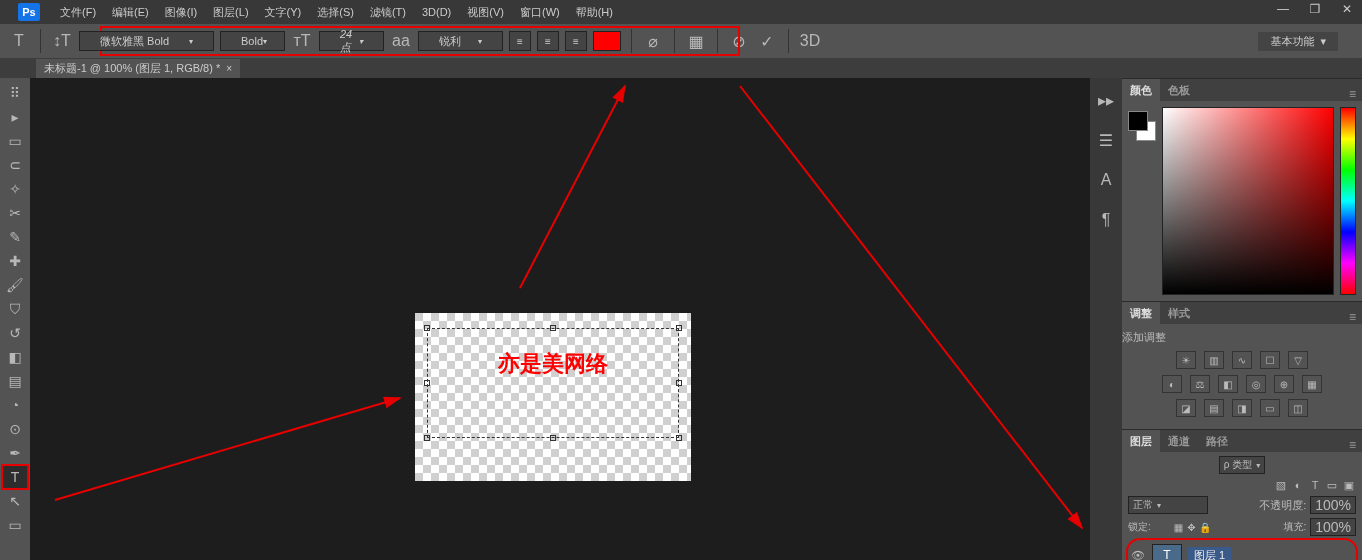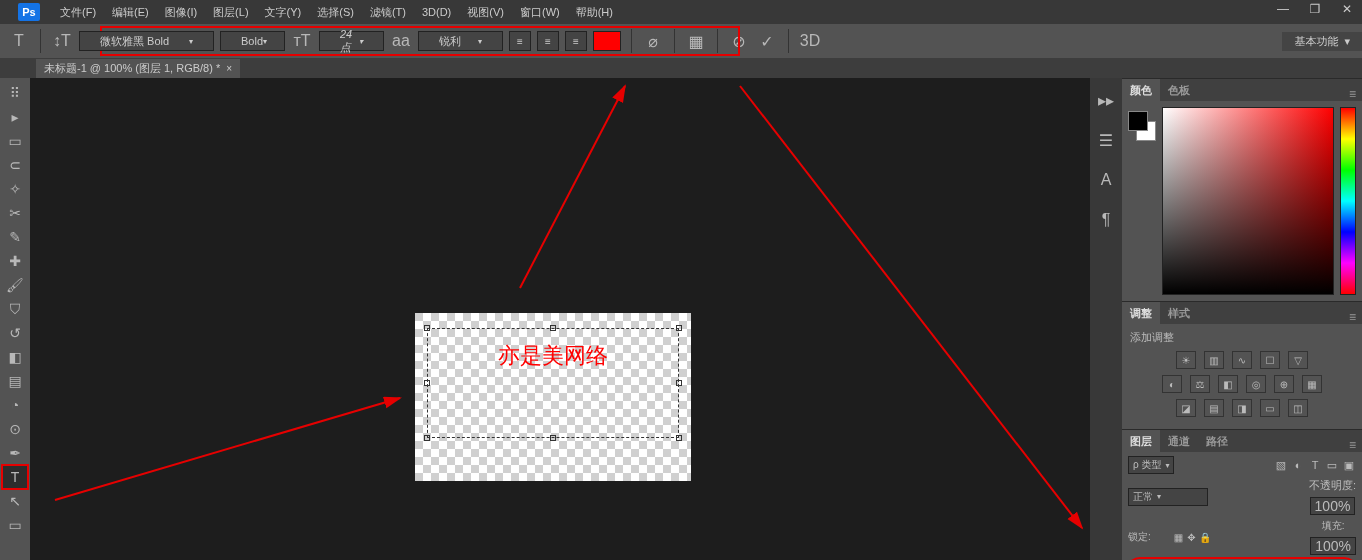--- a/index.html
+++ b/index.html
@@ -14,65 +14,65 @@
 .opt-icon { width: 22px; height: 22px; display: flex; align-items: center; justify-content: center; color: #b8b8b8; }
 .dropdown { background: #444; border: 1px solid #222; height: 20px; display: flex; align-items: center; padding: 0 20px; color: #ccc; font-size: 11px; position: relative; }
 .dropdown .arrow { margin-left: auto; font-size: 8px; }
 .dd-font { width: 135px; }
 .dd-weight { width: 65px; }
 .dd-size { width: 65px; font-style: italic; }
 .dd-aa { width: 85px; }
 .align-btn { width: 22px; height: 20px; background: #444; border: 1px solid #222; display: flex; align-items: center; justify-content: center; color: #ccc; font-size: 10px; cursor: pointer; }
 .color-swatch { width: 28px; height: 20px; background: #ff0000; border: 1px solid #222; }
 .divider { width: 1px; height: 24px; background: #333; margin: 0 4px; }
-.workspace-label { position: absolute; right: 0; background: #444; padding: 2px 12px; color: #ccc; font-size: 11px; display: flex; align-items: center; gap: 6px; }
+.workspace-label { position: absolute; right: 24px; background: #444; padding: 2px 12px; color: #ccc; font-size: 11px; display: flex; align-items: center; gap: 6px; }
 .doc-tab-bar { height: 20px; background: #3d3d3d; display: flex; align-items: center; padding-left: 36px; }
 .doc-tab { background: #535353; padding: 2px 8px; color: #ccc; font-size: 11px; display: flex; align-items: center; gap: 6px; }
 .doc-tab .close { font-size: 10px; cursor: pointer; }
 .main { position: absolute; left: 0; top: 78px; right: 0; bottom: 0; display: flex; }
 .toolbox { width: 30px; background: #535353; display: flex; flex-direction: column; align-items: center; padding-top: 4px; gap: 2px; }
 .tool { width: 24px; height: 22px; display: flex; align-items: center; justify-content: center; color: #b8b8b8; font-size: 14px; cursor: pointer; position: relative; }
 .tool.sel { background: #2d2d2d; }
 .tool.highlighted { outline: 2px solid #e60000; }
 .canvas-area { flex: 1; background: #1d1d1d; position: relative; overflow: hidden; }
 .canvas { position: absolute; left: 385px; top: 235px; width: 276px; height: 168px; background: repeating-conic-gradient(#fff 0% 25%, #d0d0d0 0% 50%) 0 0/16px 16px; }
 .text-box { position: absolute; left: 12px; top: 15px; width: 252px; height: 110px; border: 1px dashed #333; }
 .text-box .handle { position: absolute; width: 6px; height: 6px; border: 1px solid #333; background: transparent; }
 .handle.tl { left: -4px; top: -4px; } .handle.tm { left: 50%; top: -4px; margin-left: -3px; } .handle.tr { right: -4px; top: -4px; }
 .handle.ml { left: -4px; top: 50%; margin-top: -3px; } .handle.mr { right: -4px; top: 50%; margin-top: -3px; }
 .handle.bl { left: -4px; bottom: -4px; } .handle.bm { left: 50%; bottom: -4px; margin-left: -3px; } .handle.br { right: -4px; bottom: -4px; }
-.text-content { color: #ff0000; font-weight: normal; text-align: center; padding-top: 12px; }
+.text-content { color: #ff0000; font-weight: bold; text-align: center; padding-top: 20px; }
 .text-line1 { font-size: 22px; }
 .text-line2 { font-size: 20px; margin-top: 12px; }
 .panel-strip { width: 32px; background: #383838; display: flex; flex-direction: column; align-items: center; padding-top: 12px; gap: 20px; }
 .panel-strip .pi { width: 20px; height: 20px; color: #b8b8b8; cursor: pointer; display: flex; align-items: center; justify-content: center; }
 .right-panels { width: 240px; background: #535353; display: flex; flex-direction: column; }
 .panel { background: #535353; border-top: 1px solid #2a2a2a; }
 .panel-tabs { height: 22px; background: #404040; display: flex; align-items: flex-end; font-size: 11px; color: #999; font-weight: bold; }
 .panel-tabs .ptab { padding: 0 8px; height: 100%; display: flex; align-items: center; cursor: pointer; }
 .panel-tabs .ptab.active { background: #535353; color: #ddd; }
 .panel-tabs .menu-icon { margin-left: auto; padding-right: 6px; font-size: 12px; cursor: pointer; }
 .color-panel-body { height: 200px; display: flex; padding: 6px; gap: 6px; }
 .fg-bg { width: 28px; display: flex; flex-direction: column; gap: 4px; position: relative; padding-top: 4px; }
 .fg-bg .fg { width: 20px; height: 20px; background: #000; border: 1px solid #888; position: relative; z-index: 2; }
 .fg-bg .bg { width: 20px; height: 20px; background: #fff; border: 1px solid #888; position: relative; margin-top: -14px; margin-left: 8px; }
 .color-field { flex: 1; background: linear-gradient(to bottom, rgba(0,0,0,0), #000), linear-gradient(to right, #fff, #ff0000); border: 1px solid #222; }
 .hue-strip { width: 16px; background: linear-gradient(to bottom, #f00, #ff0, #0f0, #0ff, #00f, #f0f, #f00); border: 1px solid #222; }
-.adjust-body { padding: 6px 8px; color: #bbb; font-size: 11px; }
+.adjust-body { padding: 6px 0; color: #bbb; font-size: 11px; }
 .adjust-body .subtitle { margin-bottom: 6px; }
 .adjust-row { display: flex; gap: 8px; justify-content: center; margin-bottom: 6px; }
 .adjust-row .ai { width: 20px; height: 18px; border: 1px solid #333; display: flex; align-items: center; justify-content: center; font-size: 10px; cursor: pointer; }
 .layers-body { padding: 4px 6px; font-size: 11px; color: #bbb; }
-.layers-row1 { display: flex; align-items: center; gap: 4px; margin-bottom: 4px; }
+.layers-row1 { display: flex; align-items: center; gap: 4px; margin-bottom: 4px; flex-direction: column; }
 .mini-dd { background: #444; border: 1px solid #222; padding: 1px 4px; font-size: 10px; display: flex; align-items: center; gap: 4px; }
 .mini-dd .arrow { font-size: 8px; }
 .layers-icons { display: flex; gap: 3px; margin-left: auto; }
 .layers-icons span { width: 14px; height: 14px; display: flex; align-items: center; justify-content: center; cursor: pointer; }
 .layers-row2 { display: flex; align-items: center; gap: 6px; margin-bottom: 4px; }
-.opacity-ctrl { margin-left: auto; display: flex; align-items: center; gap: 4px; flex-direction: column; }
+.opacity-ctrl { margin-left: auto; display: flex; align-items: center; gap: 4px; }
 .opacity-val { background: #444; border: 1px solid #222; padding: 0 4px; font-size: 14px; }
 .layers-row3 { display: flex; align-items: center; gap: 23px; margin-bottom: 4px; font-size: 10px; }
 .lock-icons { display: flex; gap: 4px; }
 .lock-icons span { cursor: pointer; }
 .layer-item { display: flex; align-items: center; gap: 6px; padding: 4px 2px; outline: 2px solid #e60000; border-radius: 12px; }
 .eye { width: 16px; text-align: center; cursor: pointer; }
 .layer-thumb { width: 30px; height: 22px; background: #4a6a8a; border: 1px solid #222; display: flex; align-items: center; justify-content: center; font-size: 12px; color: #fff; }
 .layer-name { background: #3a5a8a; padding: 1px 6px; color: #eee; }
 .arrow-svg { position: absolute; pointer-events: none; }
 </style>

